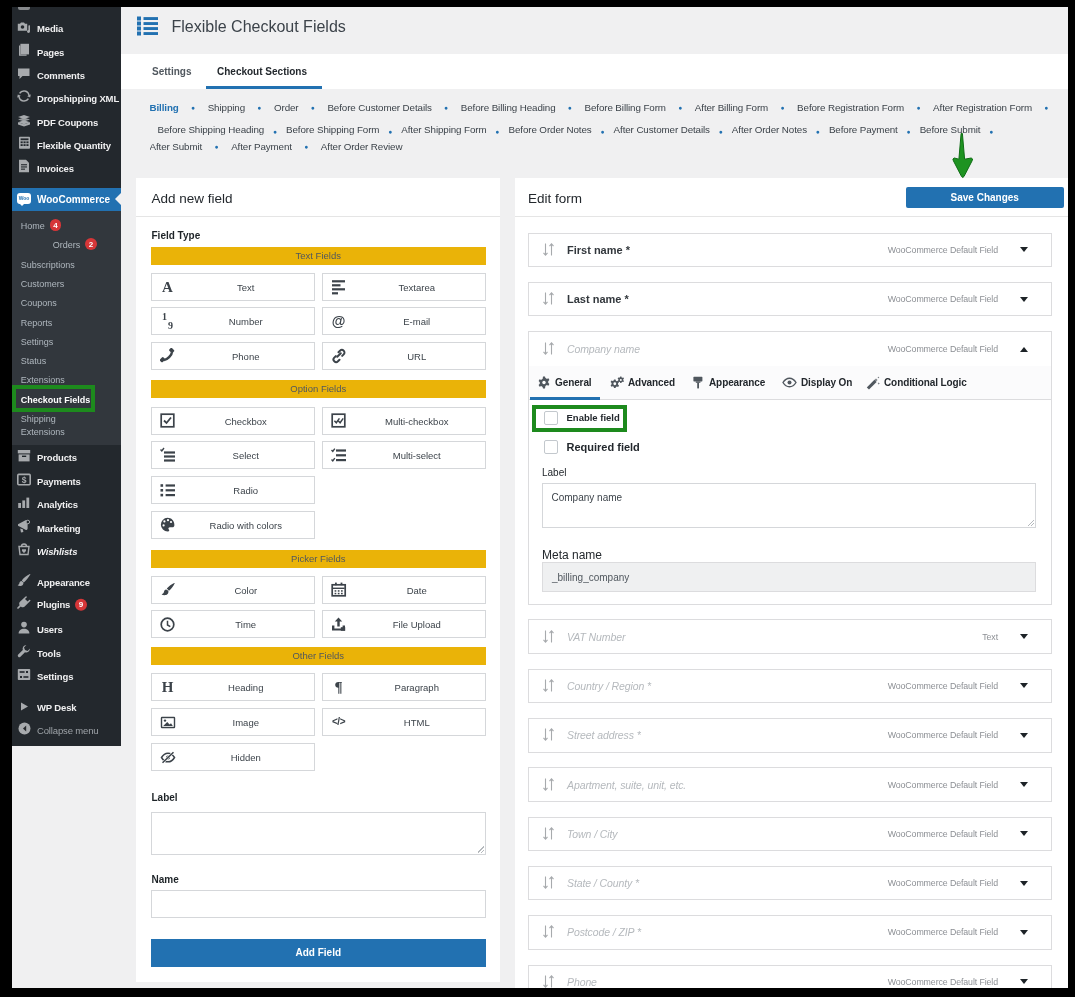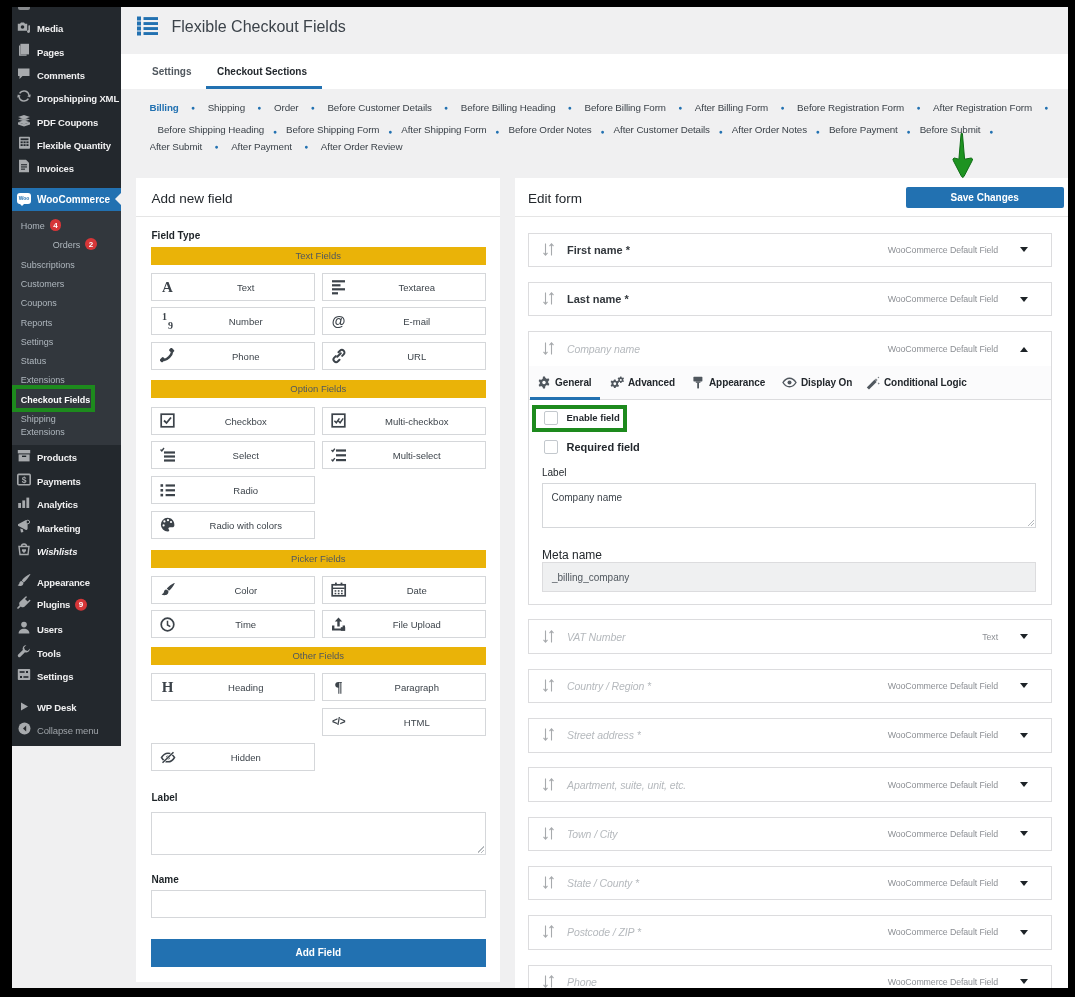--- a/index.html
+++ b/index.html
@@ -469,20 +469,31 @@
           <span class="fico" style="font-family:'Liberation Serif',serif;font-weight:700;font-size:15px;line-height:16px;">H</span>
         </span>
         <span class="lab">Heading</span>
       </div>
 <div class="fbtn" style="left:186px;top:495px;width:163.5px;">
         <span class="iw">
           <span class="fico" style="font-family:'Liberation Serif',serif;font-weight:700;font-size:15px;line-height:16px;">¶</span>
         </span>
         <span class="lab">Paragraph</span>
       </div>
+<div class="fbtn" style="left:15px;top:530px;width:163.5px;">
+        <span class="iw">
+          <svg width="16" height="15" viewBox="0 0 16 15" style="">
+            <rect x="0.8" y="1.8" width="14.4" height="11.4" rx="1.2" fill="#3c434a"></rect>
+            <rect x="2.2" y="3.2" width="11.6" height="8.6" fill="#fff"></rect>
+            <circle cx="5" cy="5.6" r="1.2" fill="#3c434a"></circle>
+            <path d="M3.2 11 L7.2 7 L9.6 9.4 L11 8.2 L12.8 11 Z" fill="#3c434a"></path>
+          </svg>
+        </span>
+        <span class="lab">Image</span>
+      </div>
 <div class="fbtn" style="left:186px;top:530px;width:163.5px;">
         <span class="iw">
           <span class="fico" style="font-weight:700;font-size:10px;letter-spacing:-0.5px;line-height:16px;">&lt;/&gt;</span>
         </span>
         <span class="lab">HTML</span>
       </div>
 <div class="fbtn" style="left:15px;top:565px;width:163.5px;">
         <span class="iw">
           <svg width="16" height="15" viewBox="0 0 16 15" style="">
             <path d="M1.5 7.5 C3.2 4.6 5.6 3.2 8 3.2 C10.4 3.2 12.8 4.6 14.5 7.5 C12.8 10.4 10.4 11.8 8 11.8 C5.6 11.8 3.2 10.4 1.5 7.5 Z" fill="none" stroke="#3c434a" stroke-width="1.5"></path>

